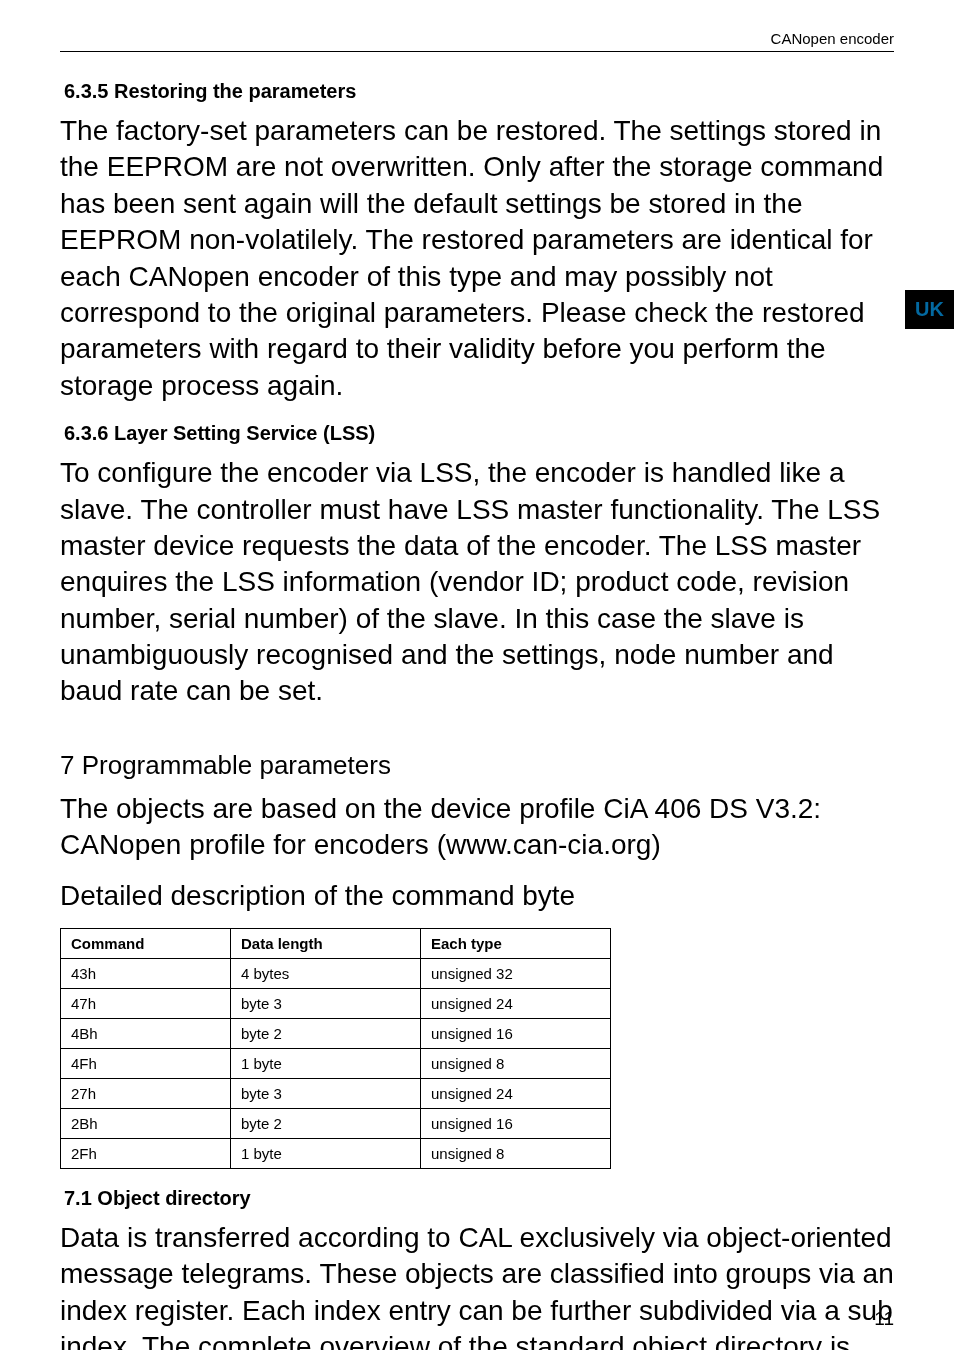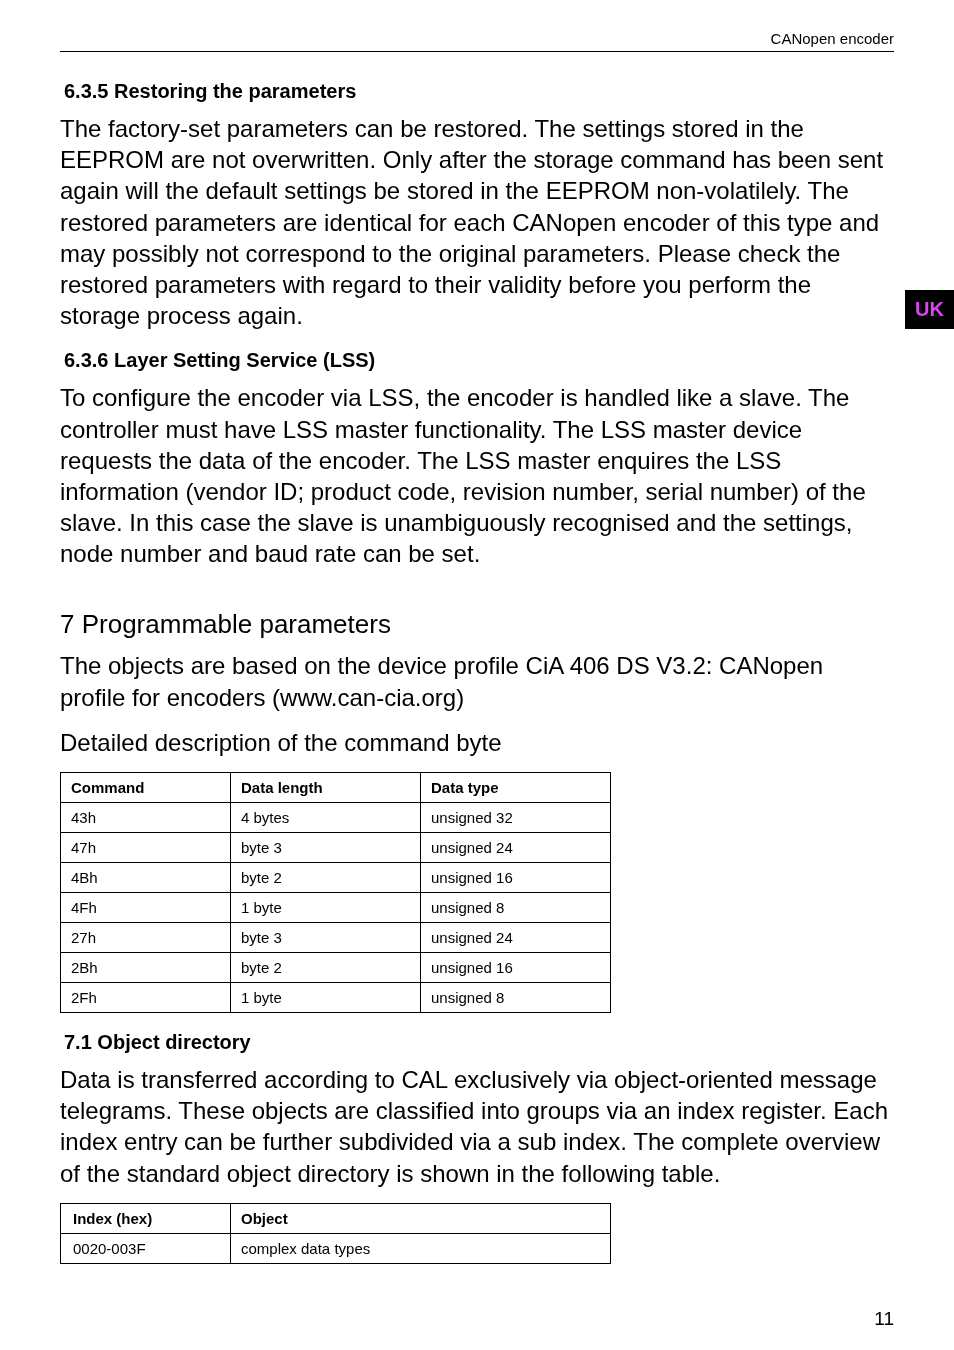--- a/index.html
+++ b/index.html
@@ -21,32 +21,32 @@
   }
   .header-text {
     font-size: 15px;
     text-align: right;
   }
   .side-tab {
     position: absolute;
     right: 0;
     top: 290px;
     background: #000;
-    color: #d946ef;
+    color: #0369a1;
     font-weight: bold;
     font-size: 20px;
     padding: 8px 10px;
   }
   h3.subsection {
     font-size: 20px;
     font-weight: bold;
     margin: 18px 0 10px 4px;
   }
   p.body {
-    font-size: 24px;
+    font-size: 28px;
     line-height: 1.3;
     margin-bottom: 14px;
   }
   h2.section {
     font-size: 26px;
     font-weight: normal;
     margin-top: 40px;
     margin-bottom: 10px;
   }
   table.data {
@@ -94,21 +94,21 @@
 
   <h2 class="section">7  Programmable parameters</h2>
   <p class="body">The objects are based on the device profile CiA 406 DS V3.2: CANopen profile for encoders (www.can-cia.org)</p>
   <p class="body">Detailed description of the command byte</p>
 
   <table class="data t1">
     <thead>
       <tr>
         <th>Command</th>
         <th>Data length</th>
-        <th>Data type</th>
+        <th>Each type</th>
       </tr>
     </thead>
     <tbody id="t1-body">
         <tr>
           <td>43h</td>
           <td>4 bytes</td>
           <td>unsigned 32</td>
         </tr>
         <tr>
           <td>47h</td>

